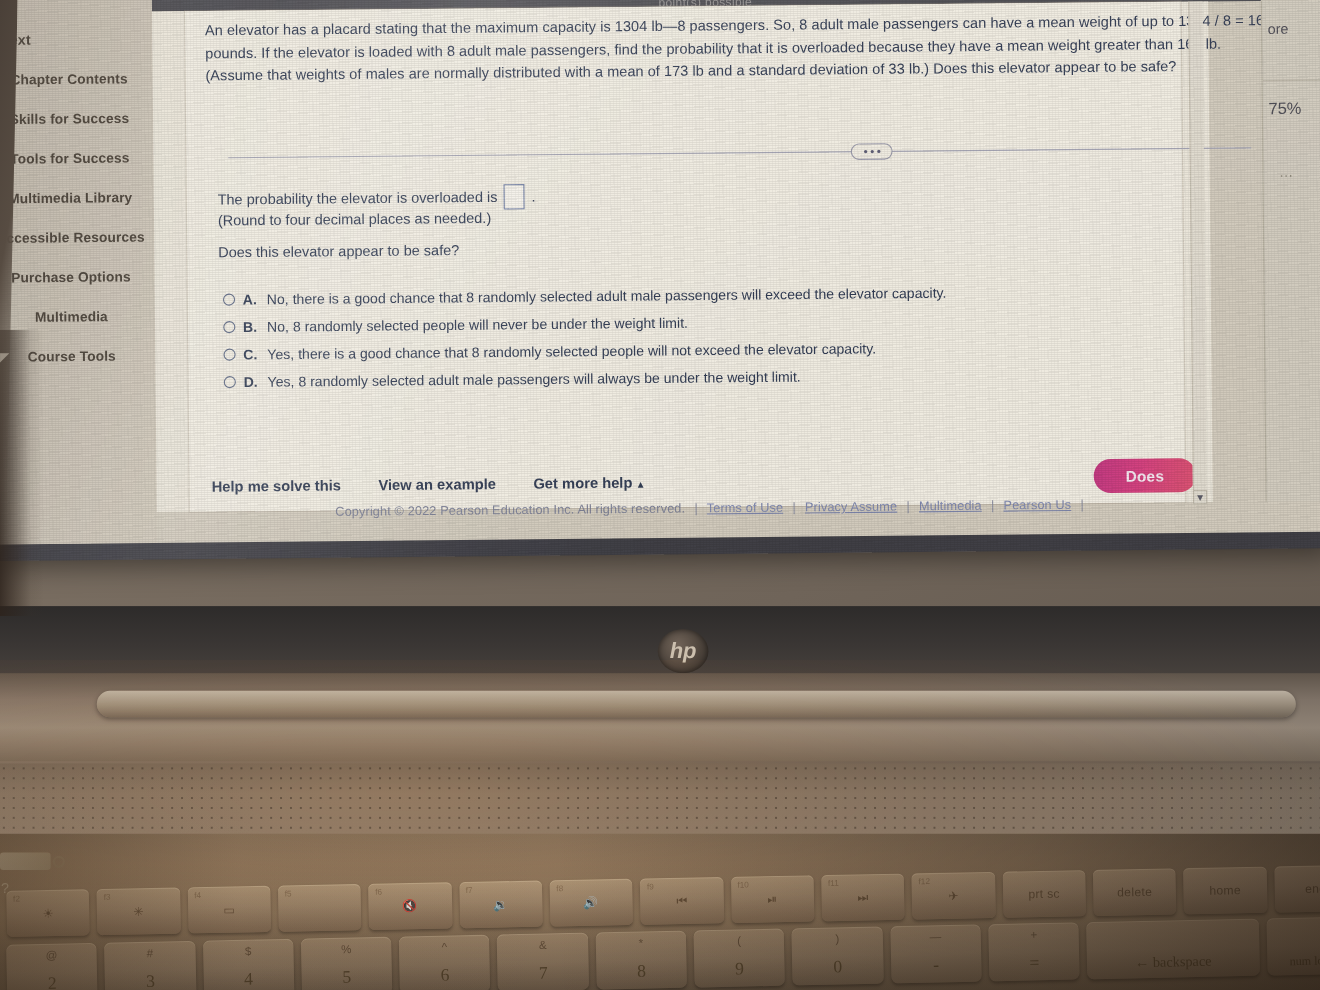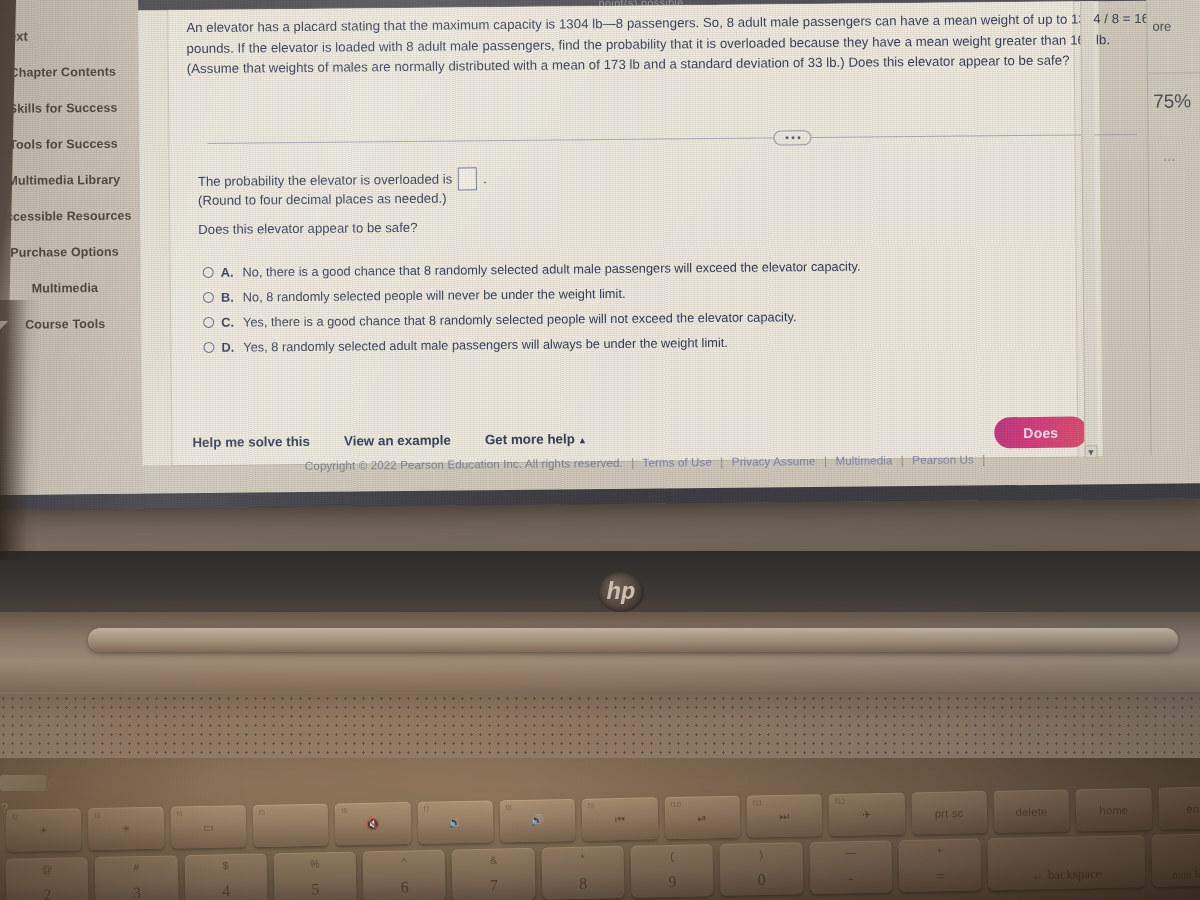--- a/index.html
+++ b/index.html
@@ -154,21 +154,21 @@
     color:#f3e8ef; font-size:14px; font-weight:700;
     display:flex; align-items:center; justify-content:center;
     letter-spacing:.2px;
   }
 
   .footer {
     position:absolute; left:152px; top:472px; width:1010px;
     text-align:center; color:#7d8196; font-size:11.6px;
     letter-spacing:.1px; white-space:nowrap;
   }
-  .footer .lnk { color:#7d86ad; }
+  .footer .lnk { color:#7d86ad; text-decoration:underline; }
   .footer .sep { color:#8d8fa0; margin:0 5px; }
 
   
   .scroll-arrow {
     position:absolute; left:1094px; top:466px;
     width:13px; height:13px;
     display:flex; align-items:center; justify-content:center;
     color:#5a5a66; font-size:9px;
     background:#ddd8cc; border:1px solid #bcb6a8;
   }
@@ -183,21 +183,21 @@
     background:#cfc9bc;
     border-left:1px solid #b4ae9f;
     overflow:hidden;
   }
   .score-panel .sc-title {
     position:absolute; left:5px; top:18px;
     color:#4a4a53; font-size:13px;
   }
   .score-panel .sc-val {
     position:absolute; left:5px; top:90px;
-    color:#4a4a53; font-size:19px;
+    color:#4a4a53; font-size:15px;
   }
   .score-panel .sc-rule {
     position:absolute; left:0; top:72px; width:62px; height:1px; background:#b7b1a3;
   }
   .score-panel .sc-dots {
     position:absolute; left:14px; top:148px;
     color:#8b8578; font-size:13px; letter-spacing:2px;
   }
 
   
@@ -219,22 +219,22 @@
   
   .bezel-bottom {
     position:absolute; left:0; top:551px; width:1222px; height:72px;
     background:linear-gradient(to bottom,#2d2b2a 0%,#3a3634 48%,#4a443f 100%);
   }
   .hp-logo {
     position:absolute; left:598px; top:572px; width:46px; height:40px;
     border-radius:50%;
     background:radial-gradient(circle at 40% 35%,#6f6257,#443c35 70%,#35302b);
     display:flex; align-items:center; justify-content:center;
-    color:#cbbfae; font-size:24px; font-style:italic; font-weight:700;
-    font-family:Liberation Mono, monospace;
+    color:#cbbfae; font-size:20px; font-style:italic; font-weight:700;
+    font-family:Liberation Sans, sans-serif;
     box-shadow:inset 0 0 6px rgba(0,0,0,.55);
   }
 
   
   .body-top {
     position:absolute; left:-20px; top:612px; width:1240px; height:80px;
     background:linear-gradient(to bottom,#5e544a 0%,#7d7166 30%,#8e8275 62%,#6e6356 100%);
   }
   .hinge-bar {
     position:absolute; left:88px; top:628px; width:1090px; height:24px;

